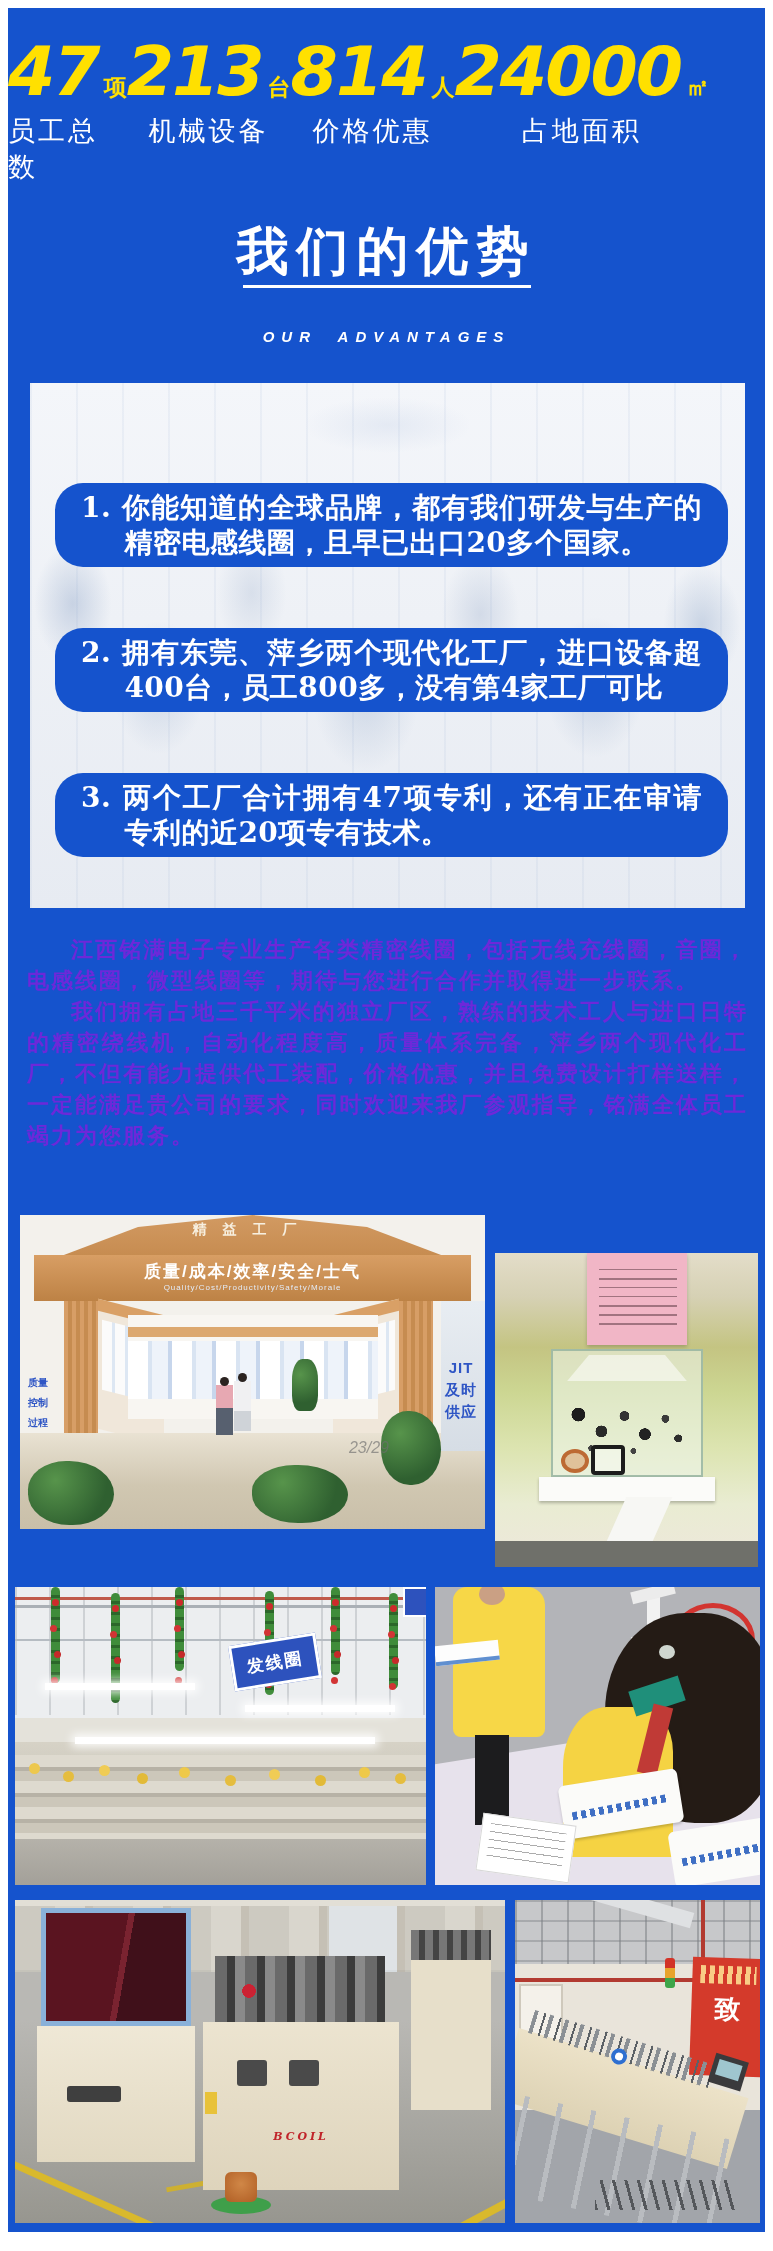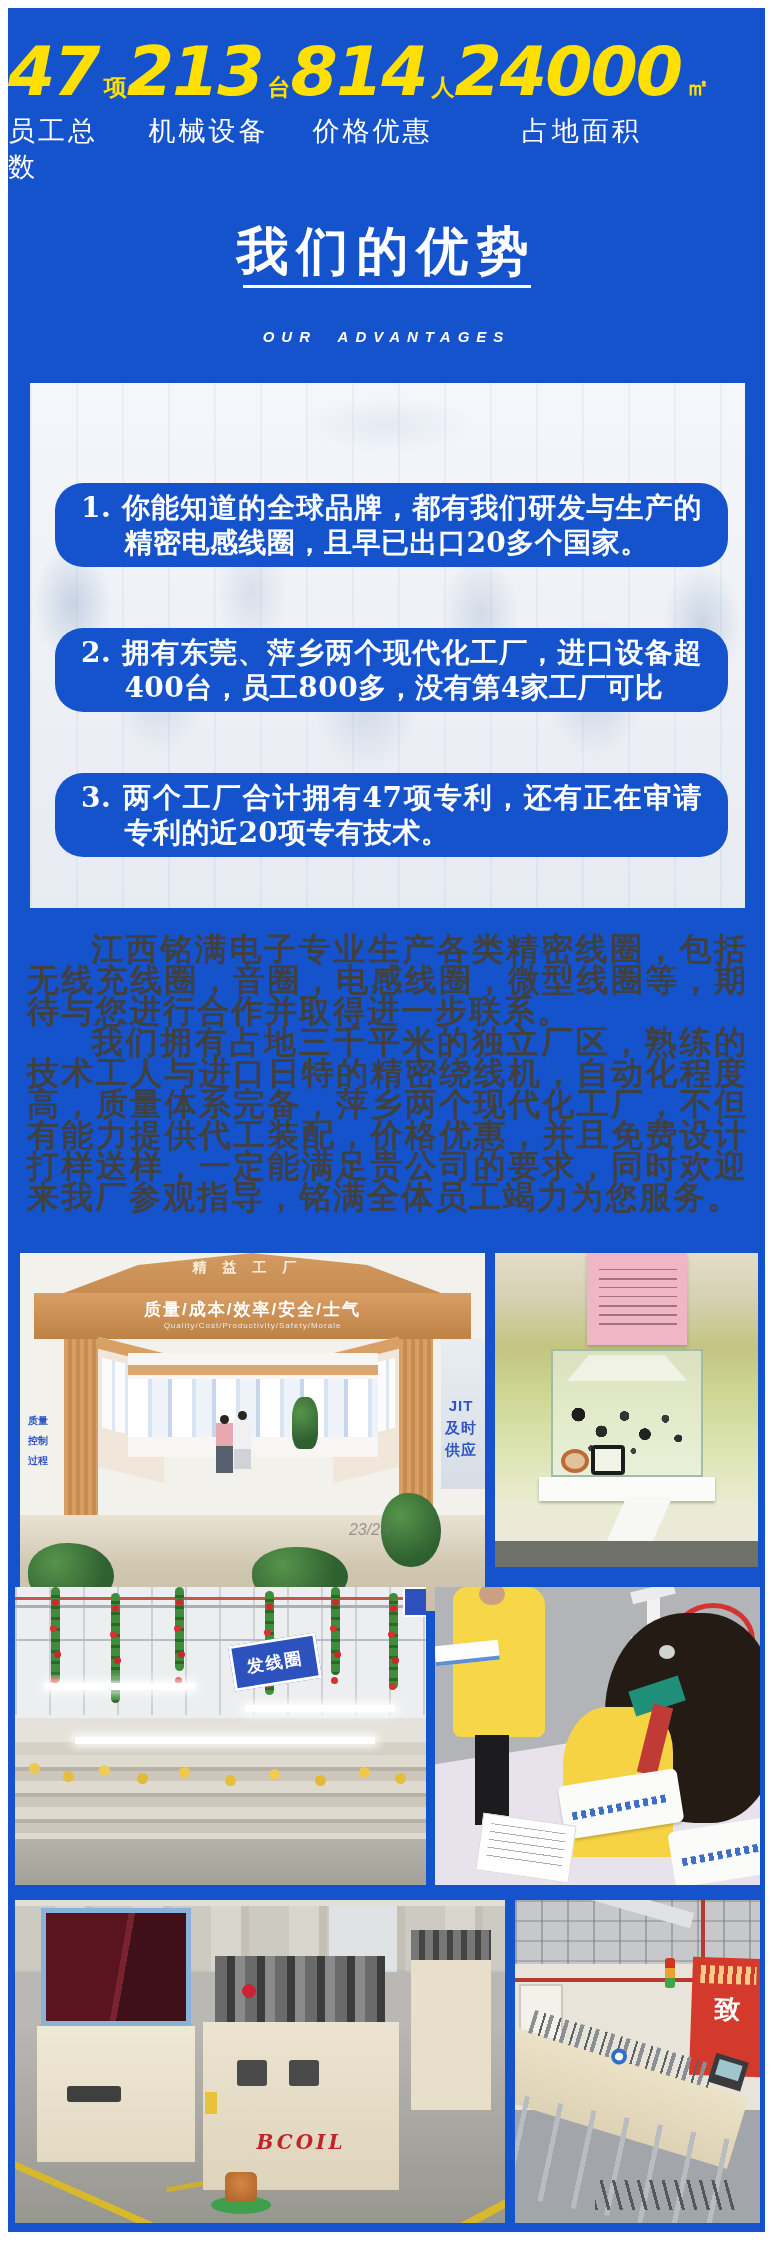--- a/index.html
+++ b/index.html
@@ -42,26 +42,26 @@
       linear-gradient(180deg,#f4f6fa 0%,#eef1f6 45%,#e7ebf2 100%);}
   .adv-box{position:absolute;left:25px;width:673px;height:84px;background:#1553cd;border-radius:28px;
            display:flex;align-items:center;padding:6px 26px;box-sizing:border-box;}
   .adv-box .t{color:#ffffff;font-family:"DejaVu Serif","Liberation Serif",serif;font-weight:700;
               font-size:28px;line-height:35px;letter-spacing:.5px;text-align:justify;
               padding-left:1.55em;text-indent:-1.55em;}
   .b1{top:100px}.b2{top:245px}.b3{top:390px}
 
   
   .about{position:absolute;left:27px;top:934px;width:721px;}
-  .about p{margin:0;color:#404040;font-family:"DejaVu Serif","Liberation Serif",serif;font-weight:700;
-           font-size:32px;line-height:31px;letter-spacing:2px;text-align:justify;text-indent:2em;}
+  .about p{margin:0;color:#6d28d9;font-family:"DejaVu Serif","Liberation Serif",serif;font-weight:700;
+           font-size:22px;line-height:31px;letter-spacing:2px;text-align:justify;text-indent:2em;}
 
   
   .photo{position:absolute;overflow:hidden;background:#ddd;}
-  .ph1l{left:20px;top:1253px;width:465px;height:358px;}
+  .ph1l{left:20px;top:1215px;width:465px;height:314px;}
   .ph1r{left:495px;top:1253px;width:263px;height:314px;}
   .ph2l{left:15px;top:1587px;width:411px;height:298px;}
   .ph2r{left:435px;top:1587px;width:325px;height:298px;}
   .ph3l{left:15px;top:1900px;width:490px;height:323px;}
   .ph3r{left:515px;top:1900px;width:245px;height:323px;}
   .abs{position:absolute;}
 
   
   .ph1l{background:#f3f1ec;}
   .sr-roof{left:28px;top:0;width:409px;height:46px;background:linear-gradient(180deg,#d29a62,#c58a4e);
@@ -194,21 +194,21 @@
   .bc-m1-base{left:22px;top:126px;width:158px;height:136px;background:linear-gradient(180deg,#efe8d6,#e2d9c2);}
   .bc-m1-slot{left:52px;top:186px;width:54px;height:16px;background:#3f3f3f;border-radius:3px;}
   .bc-m2-top{left:200px;top:56px;width:170px;height:70px;
      background:
        radial-gradient(circle 7px at 20% 50%,#c23 95%,rgba(0,0,0,0)),
        repeating-linear-gradient(90deg,#6a6a6a 0 12px,#3c3c3c 12px 20px,#8a8a8a 20px 30px);}
   .bc-m2{left:188px;top:122px;width:196px;height:168px;background:linear-gradient(180deg,#ece4d0,#ded4bc);}
   .bc-vent{top:38px;width:30px;height:26px;background:#4a4a4a;border-radius:3px;}
   .bc-v1{left:34px}.bc-v2{left:86px}
   .bc-brand{left:0;top:108px;width:100%;text-align:center;color:#c0242a;font-weight:800;font-style:italic;
-     font-size:20px;letter-spacing:3px;font-family:"DejaVu Serif",serif;}
+     font-size:11px;letter-spacing:3px;font-family:"DejaVu Serif",serif;}
   .bc-label{left:2px;top:70px;width:12px;height:22px;background:#e8c23a;}
   .bc-m3{left:396px;top:60px;width:80px;height:150px;background:#e7dfca;}
   .bc-m3-top{left:396px;top:30px;width:80px;height:34px;background:repeating-linear-gradient(90deg,#777 0 8px,#444 8px 14px);}
   .bc-spool-base{left:196px;top:296px;width:60px;height:18px;background:#3f9f4a;border-radius:50%;}
   .bc-spool{left:210px;top:272px;width:32px;height:30px;background:radial-gradient(circle at 50% 40%,#d08747,#b05e24);border-radius:6px;}
 
   
   .ph3r{background:linear-gradient(180deg,#c7c8ca 0 64px,#e9e4da 64px 210px,#a2a5aa 210px);}
   .wd-ceilgrid{left:0;top:0;width:100%;height:64px;
      background:repeating-linear-gradient(90deg,rgba(120,124,128,.5) 0 2px,rgba(0,0,0,0) 2px 26px),

